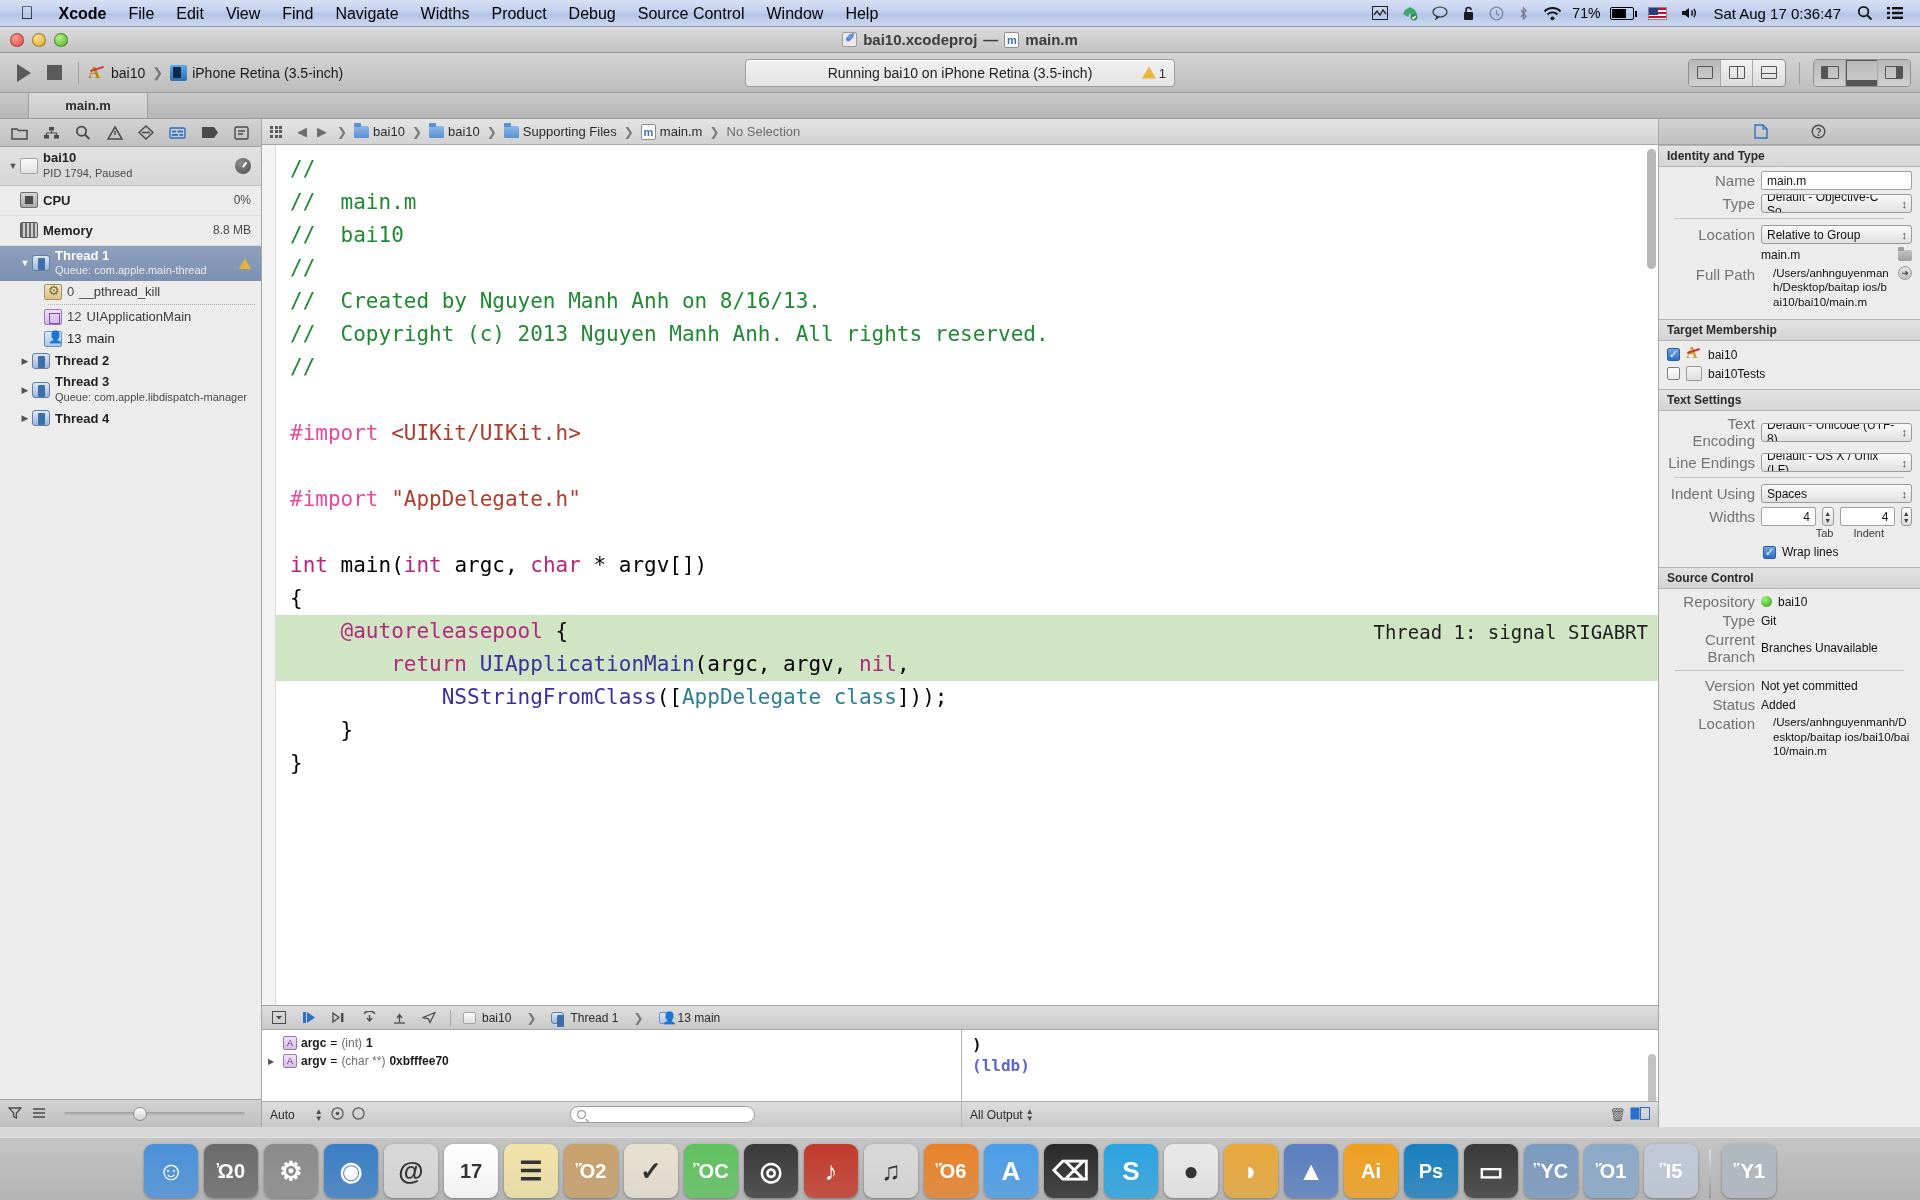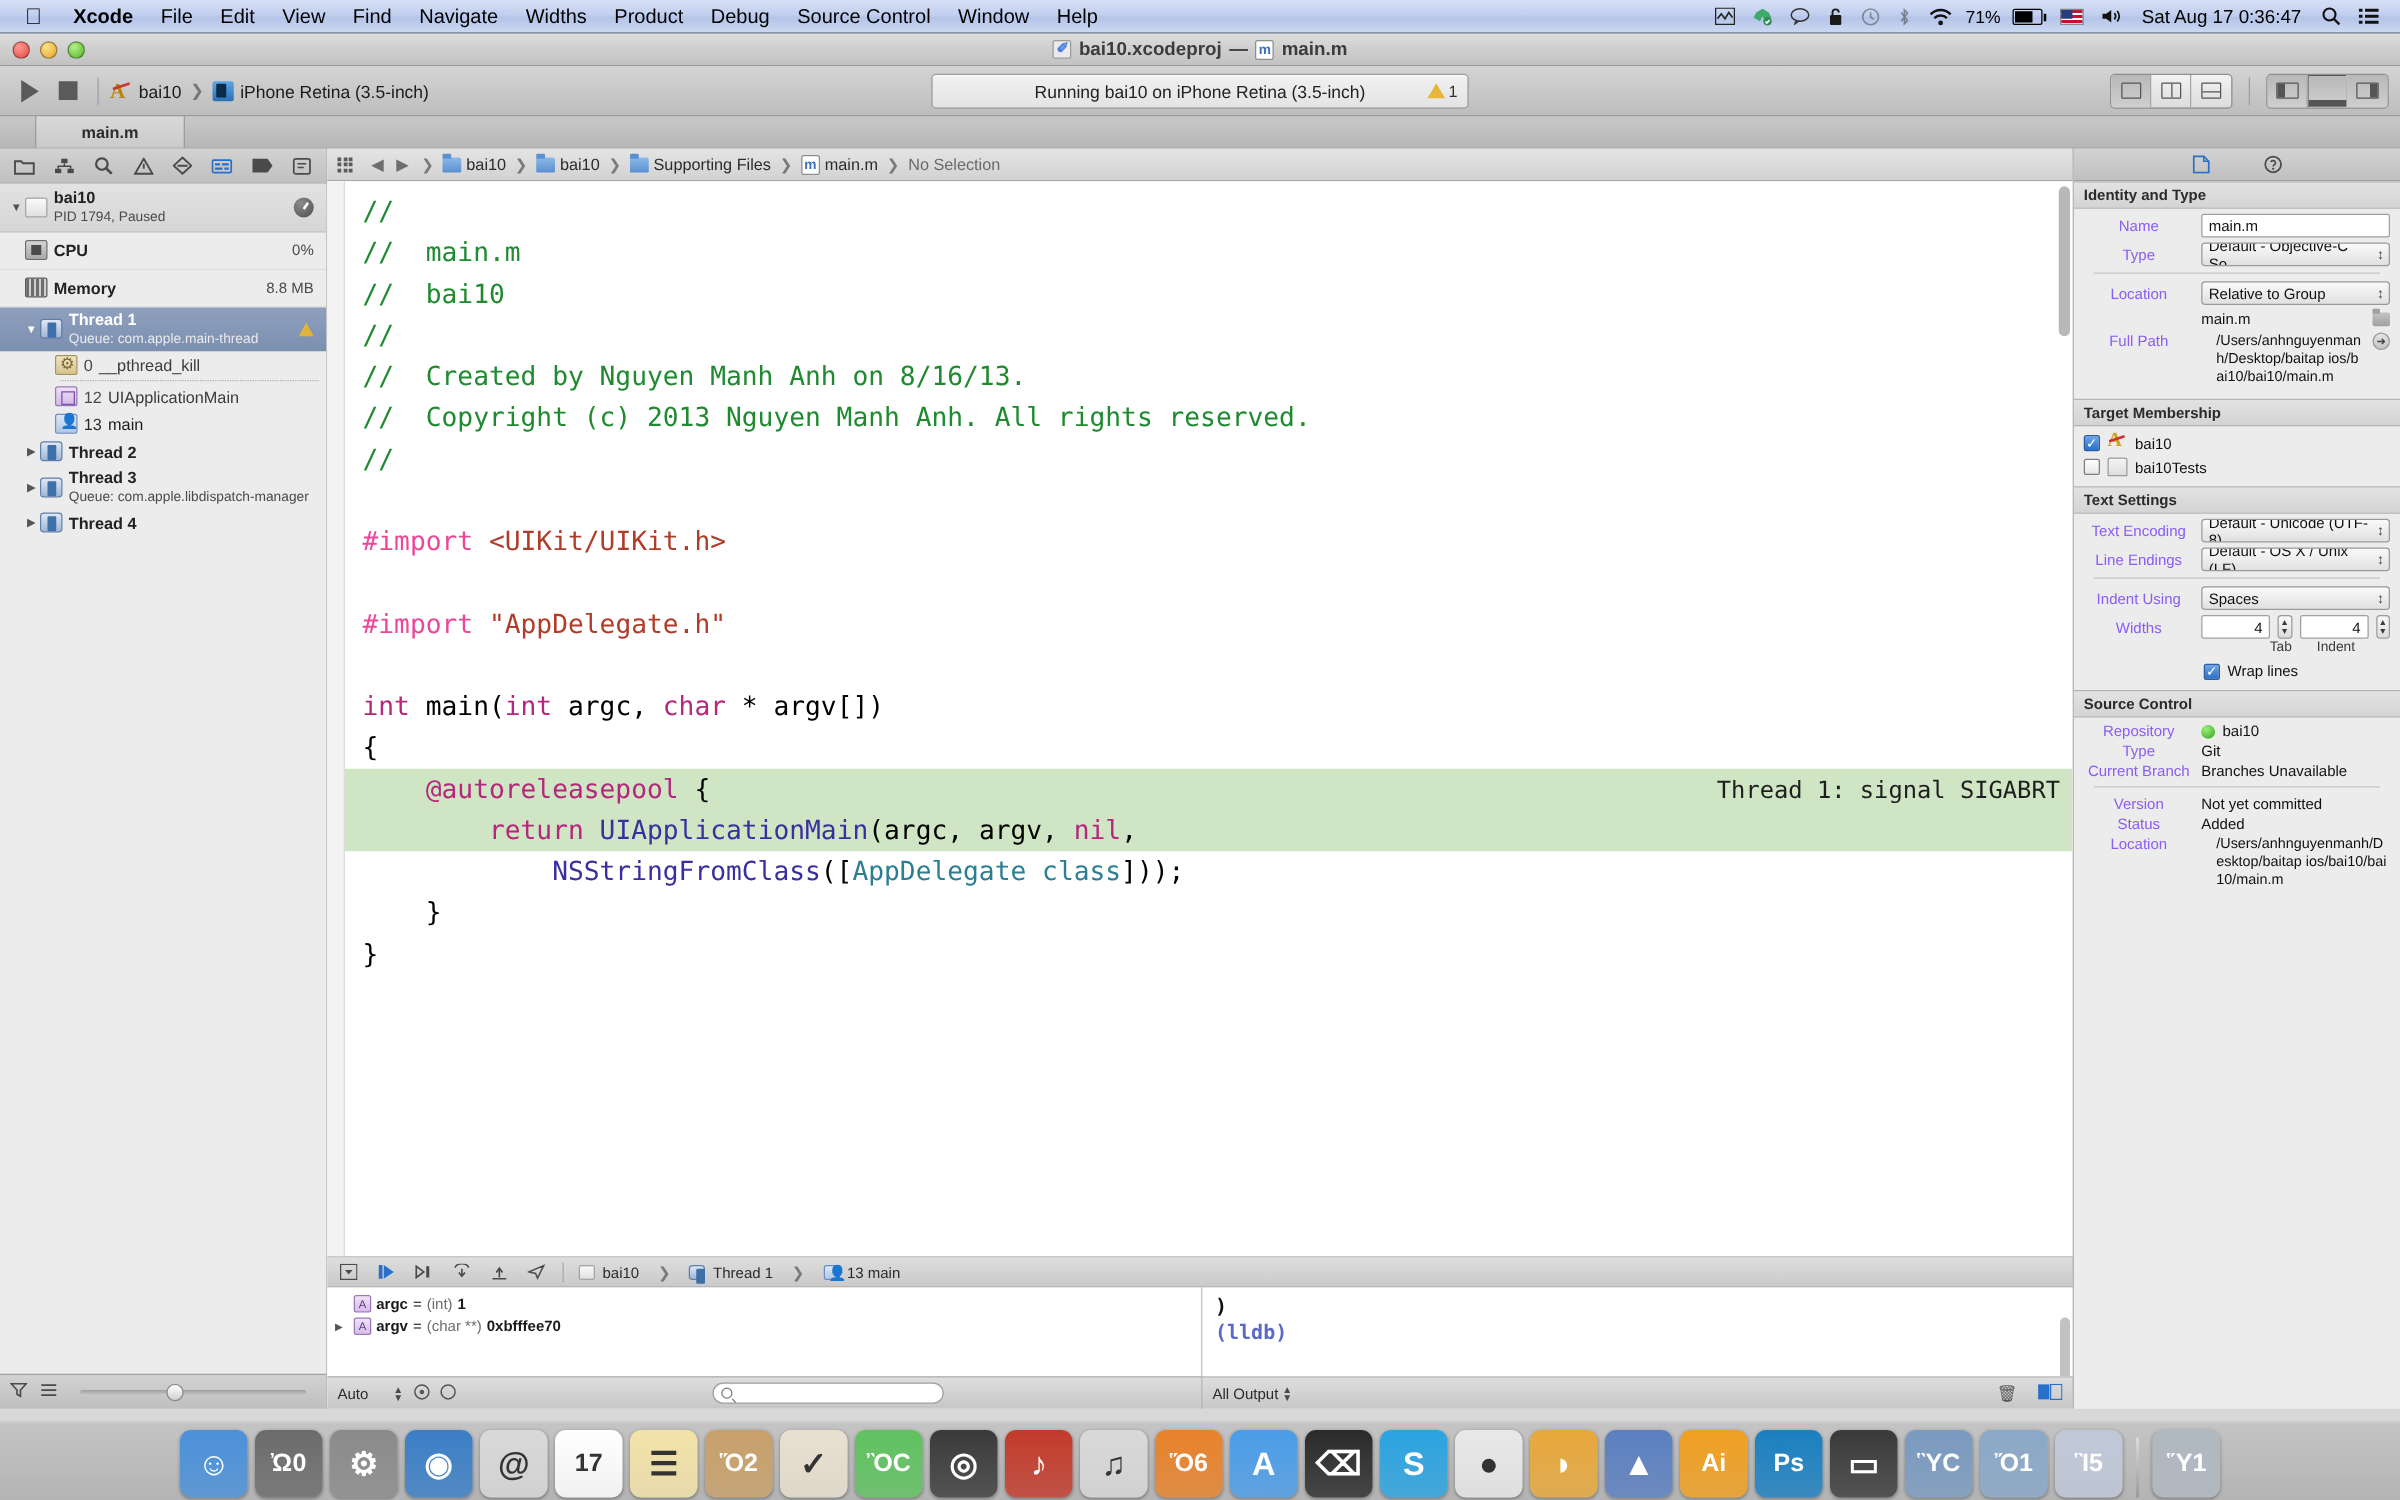--- a/index.html
+++ b/index.html
@@ -219,40 +219,40 @@
   .var-type { color: #6d6d6d; }
   .console { flex: 1; background: #fff; padding: 4px 10px; overflow: hidden; position: relative;
              font-family: "DejaVu Sans Mono", monospace; font-size: 16px; line-height: 21px; }
   .console .out { color: #111; font-weight: bold; }
   .console .lldb { color: #5b68c8; font-weight: bold; }
   .console-scroll { position: absolute; right: 2px; top: 4px; bottom: 4px; width: 8px; }
   .console-scroll .thumb { position: absolute; top: 20px; width: 8px; height: 70px; background: #c2c2c2; border-radius: 4px; }
   .dbg-foot { height: 26px; background: linear-gradient(to bottom,#dedede,#c7c7c7); border-top: 1px solid #a8a8a8;
               display: flex; align-items: center; font-size: 12px; color: #2b2b2b; }
   .dbg-foot .left { width: 700px; display: flex; align-items: center; padding: 0 8px; gap: 8px; border-right: 1px solid #b4b4b4; height: 100%; }
-  .dbg-foot .right { flex: 1; display: flex; align-items: center; padding: 0 8px; gap: 16px; height: 100%; }
+  .dbg-foot .right { flex: 1; display: flex; align-items: center; padding: 0 8px; gap: 4px; height: 100%; }
   .stepper-caret { font-size: 8px; line-height: 7px; display: flex; flex-direction: column; color: #4a4a4a; }
   .searchfield { width: 185px; height: 17px; border: 1px solid #9d9d9d; border-radius: 9px; background: #fff;
                  display: flex; align-items: center; padding: 0 6px; margin: 0 auto; }
   .mag { width: 9px; height: 9px; border: 1.4px solid #7a7a7a; border-radius: 50%; position: relative; }
   .mag::after { content:""; position:absolute; right:-4px; bottom:-3px; width:4px; height:1.4px; background:#7a7a7a; transform: rotate(45deg); }
   .trash { font-size: 13px; color: #555; margin-left: auto; }
 
   
   .inspector { width: 262px; background: #ececec; border-left: 1px solid #a6a6a6; display: flex; flex-direction: column; }
   .insp-tabs { height: 26px; background: linear-gradient(to bottom,#d2d2d2,#c0c0c0); border-bottom: 1px solid #a2a2a2;
                display: flex; align-items: center; justify-content: center; gap: 38px; }
   .insp-tabs .it { width: 20px; height: 18px; display: flex; align-items: center; justify-content: center; font-size: 14px; color: #4a4a4a; }
   .insp-tabs .it.on { color: #2a6fc9; }
   .insp-body { flex: 1; overflow: hidden; }
   .sec-hdr { background: linear-gradient(to bottom,#e2e2e2,#d4d4d4); border-top: 1px solid #b4b4b4; border-bottom: 1px solid #b4b4b4;
              font-size: 12px; font-weight: bold; color: #2b2b2b; padding: 3px 8px; }
   .frm { padding: 4px 8px 6px 8px; }
   .frow { display: flex; align-items: center; margin-bottom: 4px; gap: 6px; }
-  .flabel { width: 88px; text-align: center; font-size: 12px; color: #8b5cf6; flex-shrink: 0; }
+  .flabel { width: 88px; text-align: right; font-size: 15px; color: #737373; flex-shrink: 0; }
   .ftext { flex: 1; height: 19px; background: #fff; border: 1px solid #a0a0a0; border-radius: 2px;
            font-size: 12px; padding: 0 5px; display: flex; align-items: center; color: #111; }
   .fpop { flex: 1; height: 19px; background: linear-gradient(to bottom,#fafafa,#e0e0e0); border: 1px solid #9a9a9a;
           border-radius: 3px; font-size: 12px; padding: 0 16px 0 5px; display: flex; align-items: center;
           color: #111; position: relative; overflow: hidden; }
   .fpop::after { content:"\2195"; position:absolute; right:4px; font-size:11px; color:#444; }
   .fval { flex: 1; font-size: 12px; color: #111; }
   .fvalsm { flex: 1; font-size: 11.5px; color: #111; line-height: 1.25; word-break: break-all; margin-left: 12px; }
   .fsep { height: 1px; background: #c4c4c4; margin: 5px 8px 6px 8px; }
   .chkrow { display: flex; align-items: center; gap: 6px; font-size: 12px; padding: 2px 8px; color: #111; }

